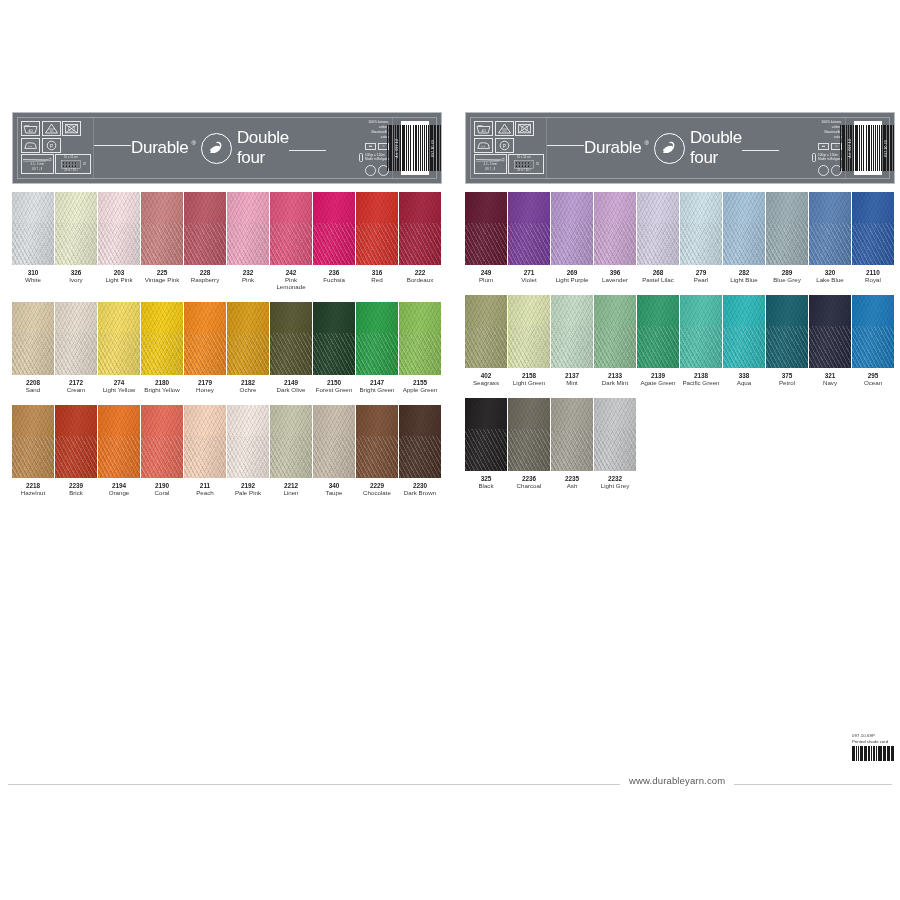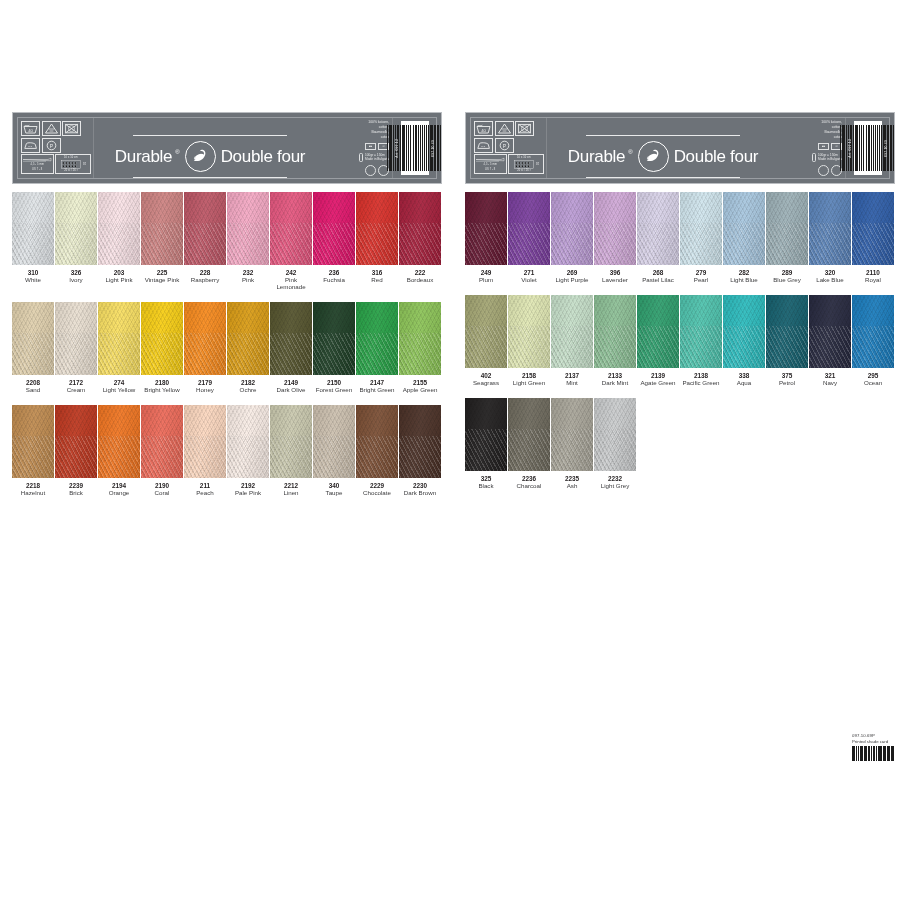--- a/index.html
+++ b/index.html
@@ -45,21 +45,21 @@
   .care-ico svg { display:block; }
   .care-wide {
     flex:1; height: 20px; border:1px solid #e6e7e8;
     display:flex; align-items:center; justify-content:center;
   }
   .care-wide.small { width: 36px; flex:none; }
   .gauge-txt { font-size:2.6px; color:#e8e9ea; line-height:1.25; text-align:center; letter-spacing:.1px;}
 
   .brand-block {
     flex: 1;
-    display: flex; flex-direction: column;
+    display: flex; flex-direction: row;
     align-items: center; justify-content: flex-end;
     position: relative;
   }
   .rule { width: 66%; height:1px; background: #e9eaeb; }
   .rule.top { margin-bottom: 5px; }
   .rule.bot { margin-top: 5px; }
   .brand-line {
     display:flex; align-items:center; justify-content:center; gap:2px;
     color:#ffffff;
   }
@@ -1060,20 +1060,24 @@
             <span class="shade"></span>
           </div>
           <div class="cap">
             <span class="num">2232</span>
             <span class="nm">Light Grey</span>
           </div>
         </div>
       </div>
     </div>
 
+  <div class="footer">
+    <div class="foot-rule"></div>
+    <div class="foot-url">www.durableyarn.com</div>
+  </div>
 
   <div class="prodcode">
     <span class="pc1">097.10.69P</span>
     <span class="pc2">Printed shade card</span>
     <div class="bars" id="foot-bars">
         <i style="width:0.60px;margin-right:0.55px"></i>
         <i style="width:0.60px;margin-right:0.55px"></i>
         <i style="width:1.40px;margin-right:0.55px"></i>
         <i style="width:1.40px;margin-right:1.00px"></i>
         <i style="width:1.40px;margin-right:0.55px"></i>

